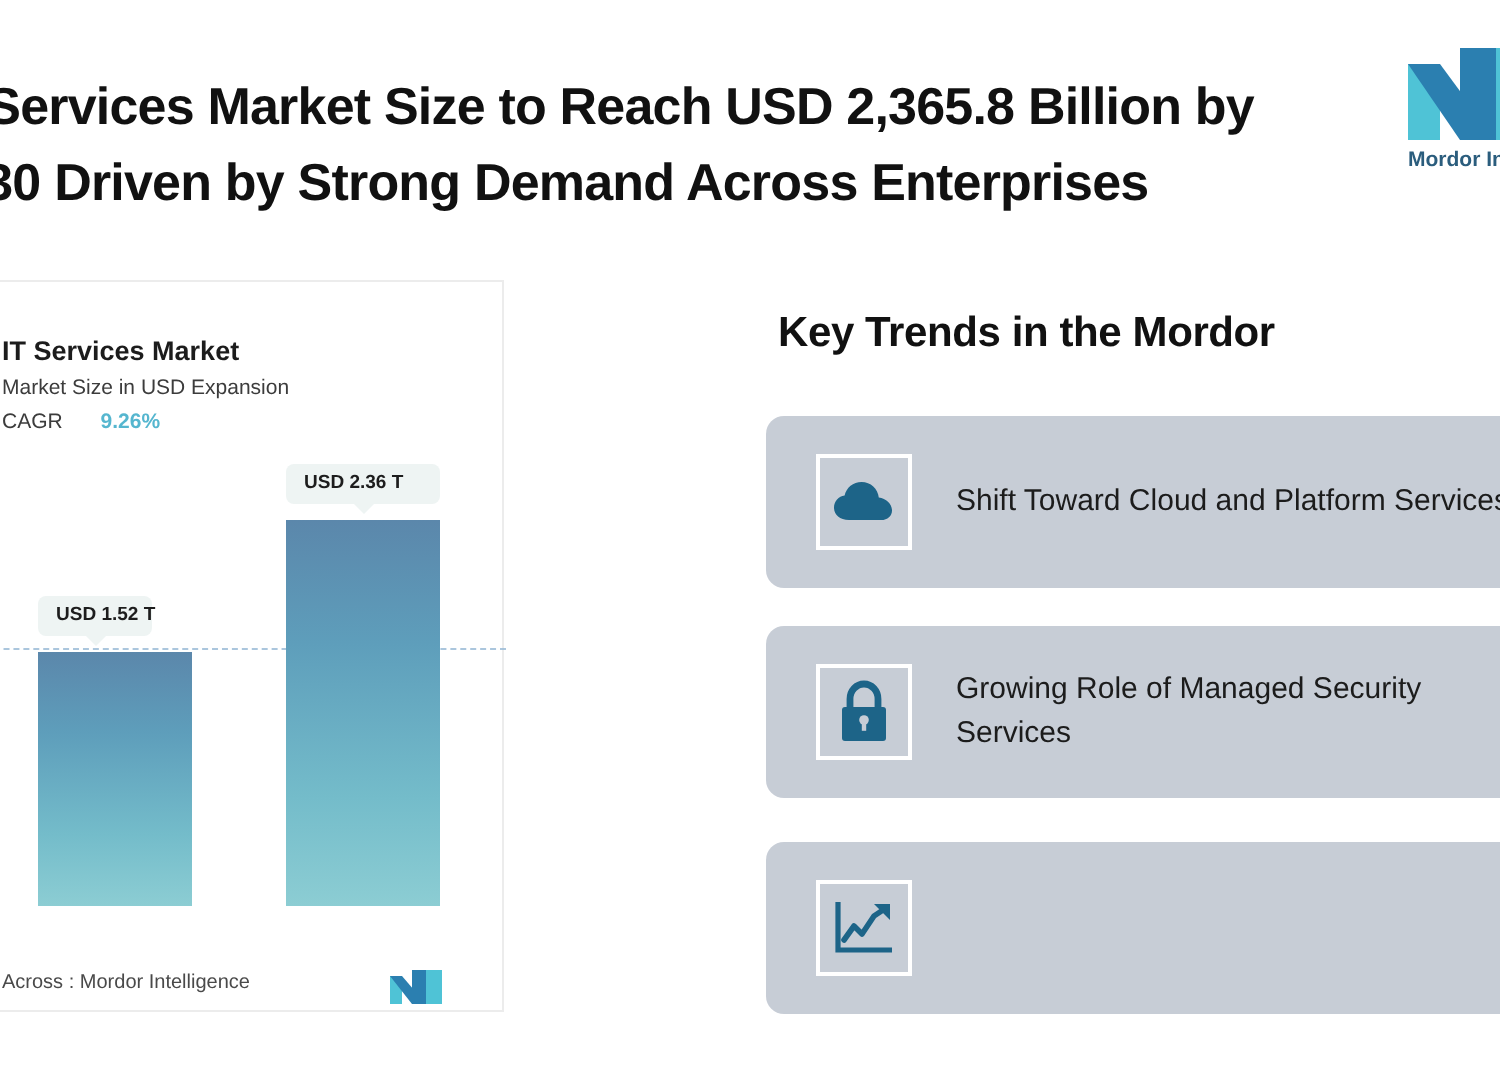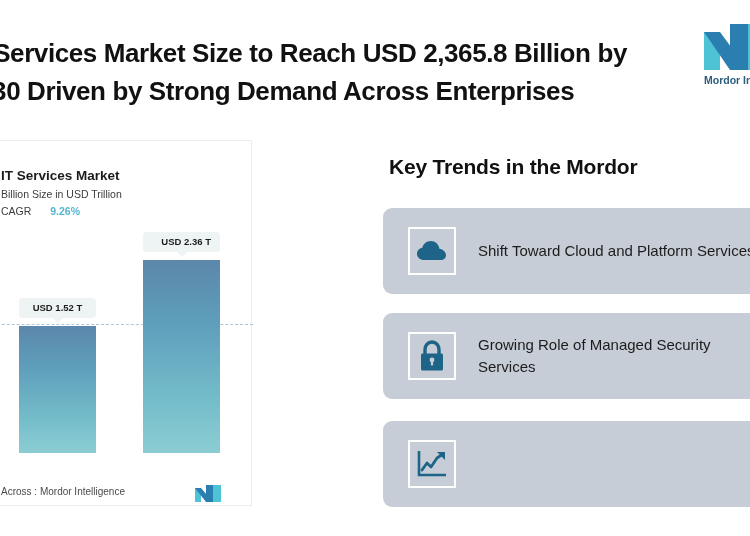--- a/index.html
+++ b/index.html
@@ -129,22 +129,22 @@
     content: "";
     position: absolute;
     left: 50%;
     margin-left: -5px;
     bottom: -5px;
     width: 0; height: 0;
     border-left: 5px solid transparent;
     border-right: 5px solid transparent;
     border-top: 5px solid #eef4f3;
   }
-  .badge-2025 { left: 52px;  top: 67px; width: 77px; box-sizing: border-box; text-align: center; }
-  .badge-2030 { left: 176px; top: 1px;  width: 77px; box-sizing: border-box; text-align: right; }
+  .badge-2025 { left: 52px;  top: 67px; width: 57px; box-sizing: border-box; text-align: center; }
+  .badge-2030 { left: 176px; top: 1px;  width: 77px; box-sizing: border-box; text-align: left; }
 
   .chart-source {
     position: absolute;
     left: 34px;
     top: 345px;
     font-size: 10px;
     color: #4a4a4a;
     white-space: nowrap;
   }
   .chart-source .src-label { color: #4a4a4a; }
@@ -216,21 +216,21 @@
       <polygon points="44,0 62,0 62,46 44,46" fill="#4fc3d6"></polygon>
       <polygon points="16,8 34,8 62,46 44,46" fill="#ffffff" opacity="0"></polygon>
     </svg>
   </div>
   <div class="brand-name">Mordor Intelligence</div>
 </div>
 
 <div class="chart-card">
 
   <div class="chart-title">IT Services Market</div>
-  <div class="chart-subtitle">Billion Size in USD Trillion</div>
+  <div class="chart-subtitle">Market Size in USD Expansion</div>
   <div class="chart-cagr">
     <span>CAGR</span>
     <span class="cagr-value">9.26%</span>
   </div>
 
   <div class="plot">
 
     <div class="ref-line"></div>
 
     <div class="bar bar-2025"></div>

